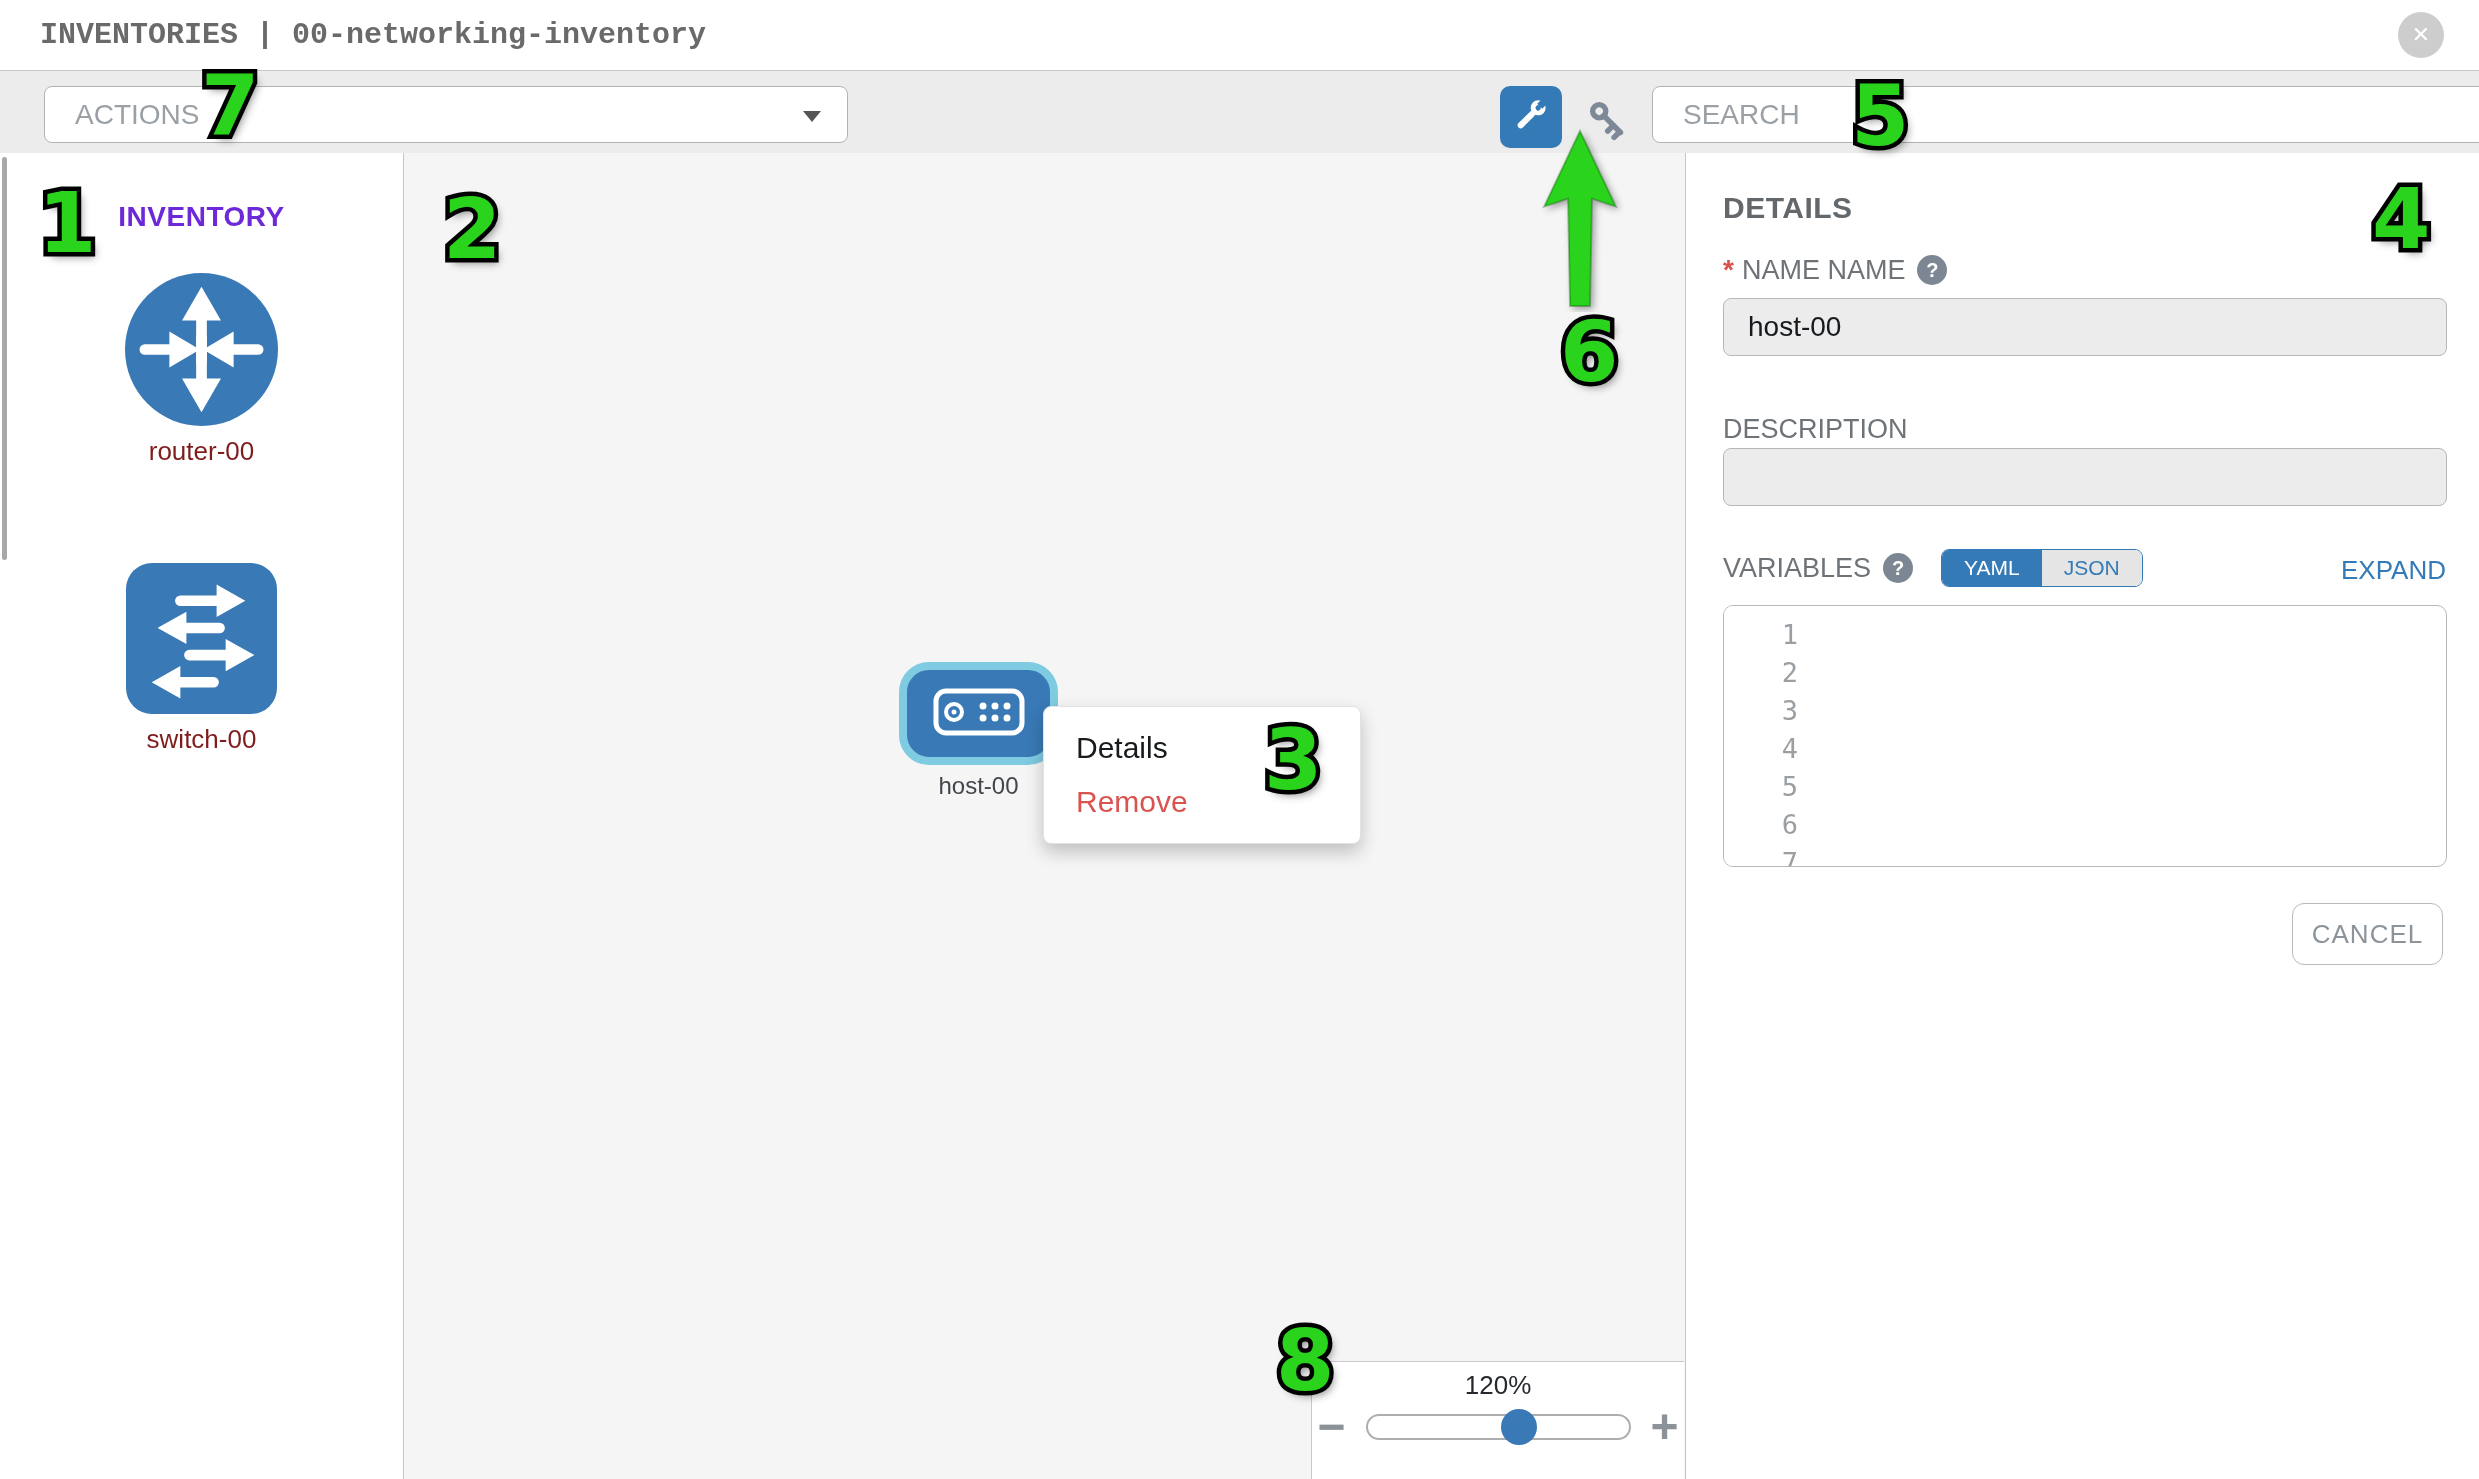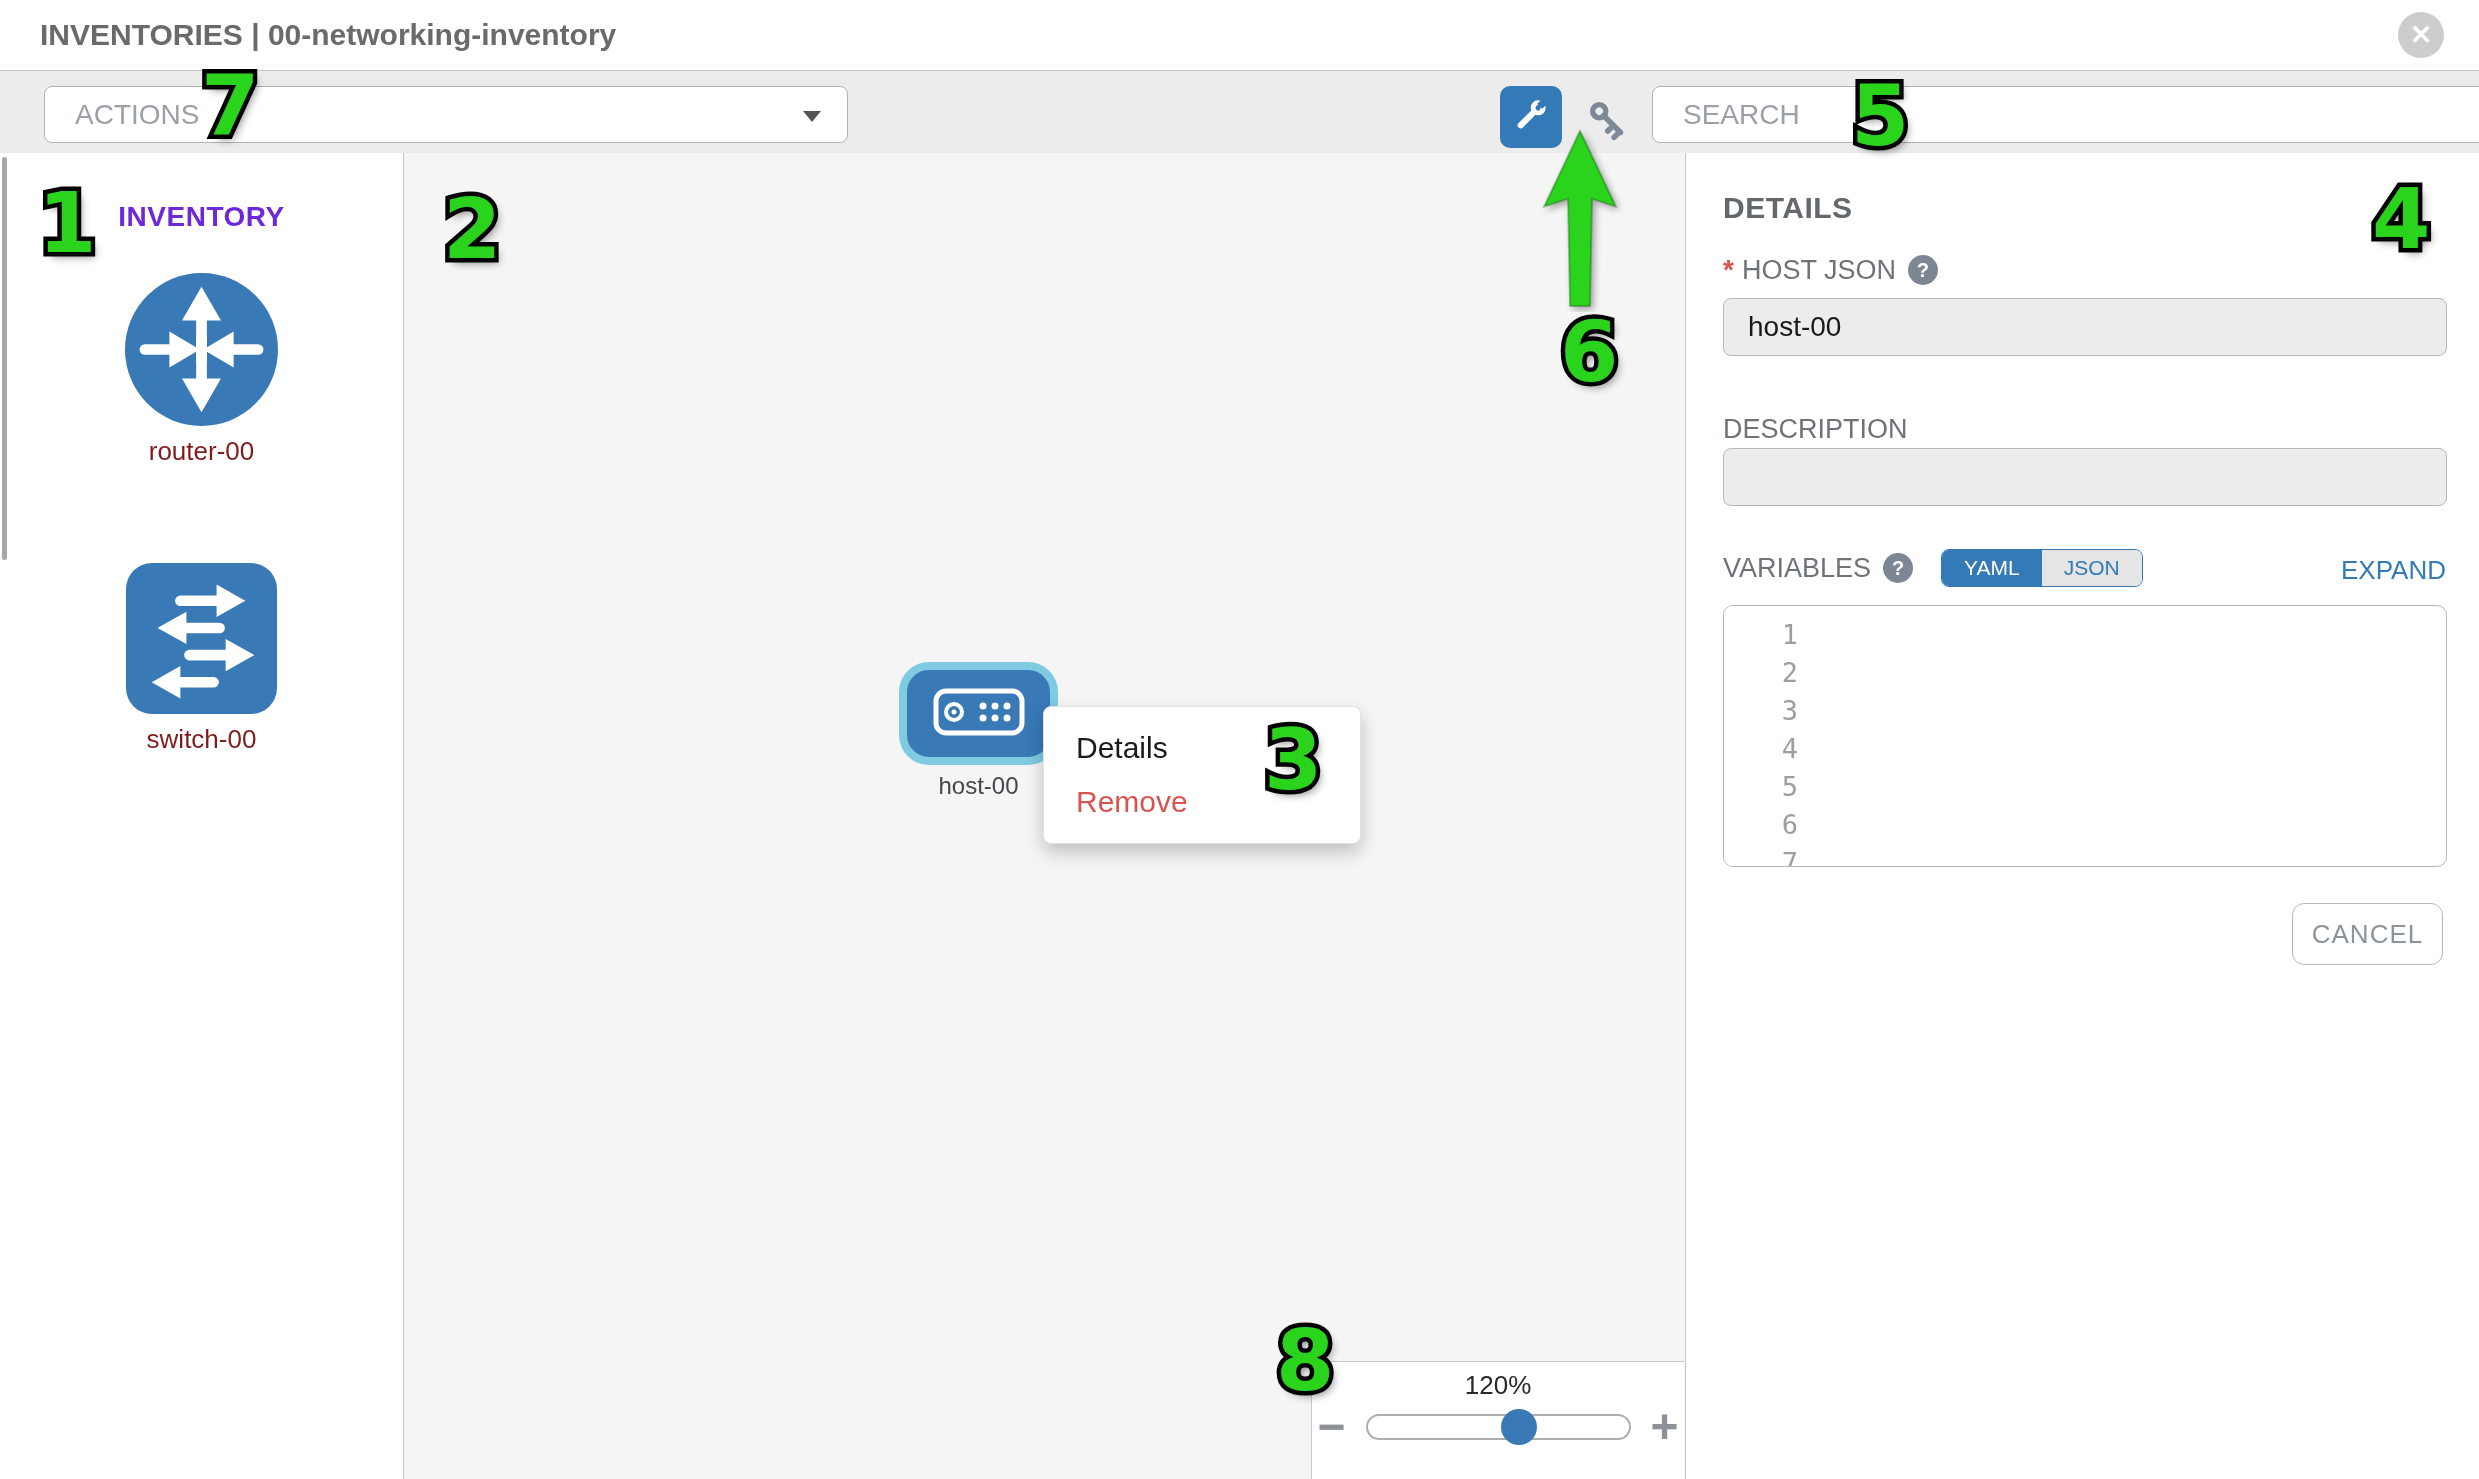--- a/index.html
+++ b/index.html
@@ -3,21 +3,21 @@
 <meta charset="utf-8">
 <style>
   * { margin:0; padding:0; box-sizing:border-box; }
   html,body { background:#fff; }
   .page {
     position:relative; width:2480px; height:1480px; overflow:hidden;
     font-family:"Liberation Sans", sans-serif; background:#fff;
   }
 
   
-  .header { position:absolute; left:0; top:0; width:2480px; height:70px; background:#fff; }
+  .header { position:absolute; left:0; top:0; width:2480px; height:70px; background:#fff;font-family:Liberation Mono, monospace; }
   .page-title { position:absolute; left:40px; top:18px; font-size:30px; font-weight:bold; color:#6a6a6a; }
   .close-btn { position:absolute; left:2398px; top:12px; width:46px; height:46px; border-radius:50%;
     background:#cdcdcd; color:#fff; font-size:27px; font-weight:bold; text-align:center; line-height:46px; cursor:pointer; }
 
   
   .toolbar { position:absolute; left:0; top:70px; width:2480px; height:84px; background:#ececec;
     border-top:1px solid #c9c9c9; border-bottom:1px solid #c3c3c3; }
   .select-box { position:absolute; height:57px; background:#fff; border:1px solid #b3b3b3; border-radius:8px; }
   .select-box .ph { position:absolute; left:30px; top:50%; transform:translateY(-50%); font-size:28px; color:#9aa0a5; }
   .caret { position:absolute; right:26px; top:50%; margin-top:-4px; width:0; height:0;
@@ -227,21 +227,21 @@
         <span class="zoom-sign">+</span>
       </div>
     </div>
   </div>
 
   <div class="details-panel">
     <div class="d-title">DETAILS</div>
 
     <div class="field-label-row hn-row">
       <span class="req-star">*</span>
-      <span class="f-label">HOST JSON</span>
+      <span class="f-label">NAME NAME</span>
       <span class="help-circle">?</span>
     </div>
     <input class="text-input hn-input" readonly="" value="host-00" style="">
 
     <div class="field-label-row desc-row">
       <span class="f-label">DESCRIPTION</span>
     </div>
     <input class="text-input desc-input" readonly="" value="" style="">
 
     <div class="field-label-row vars-row">

